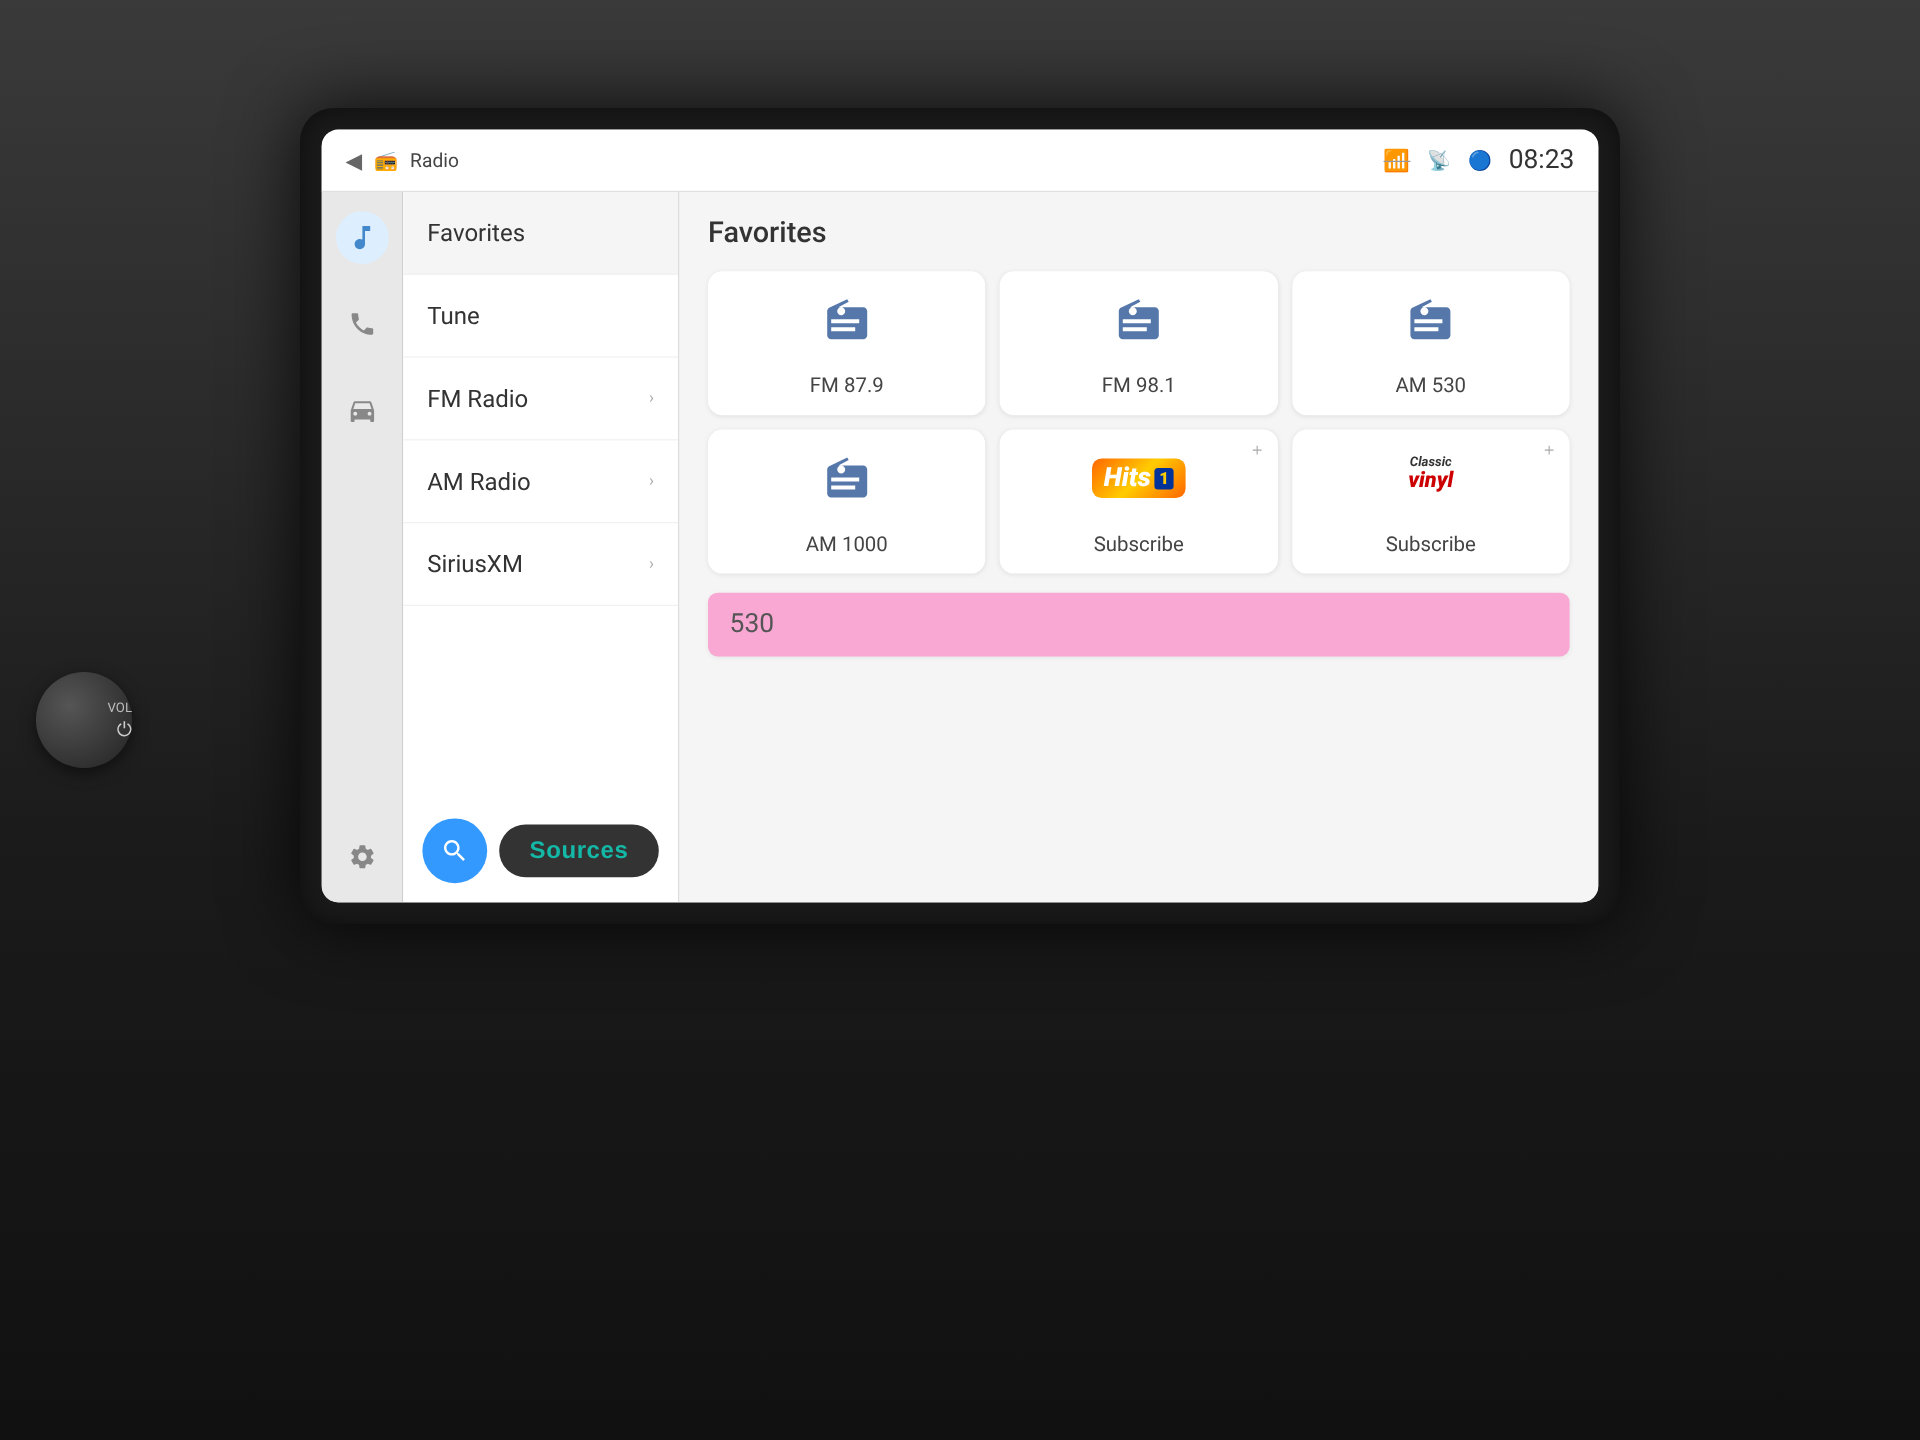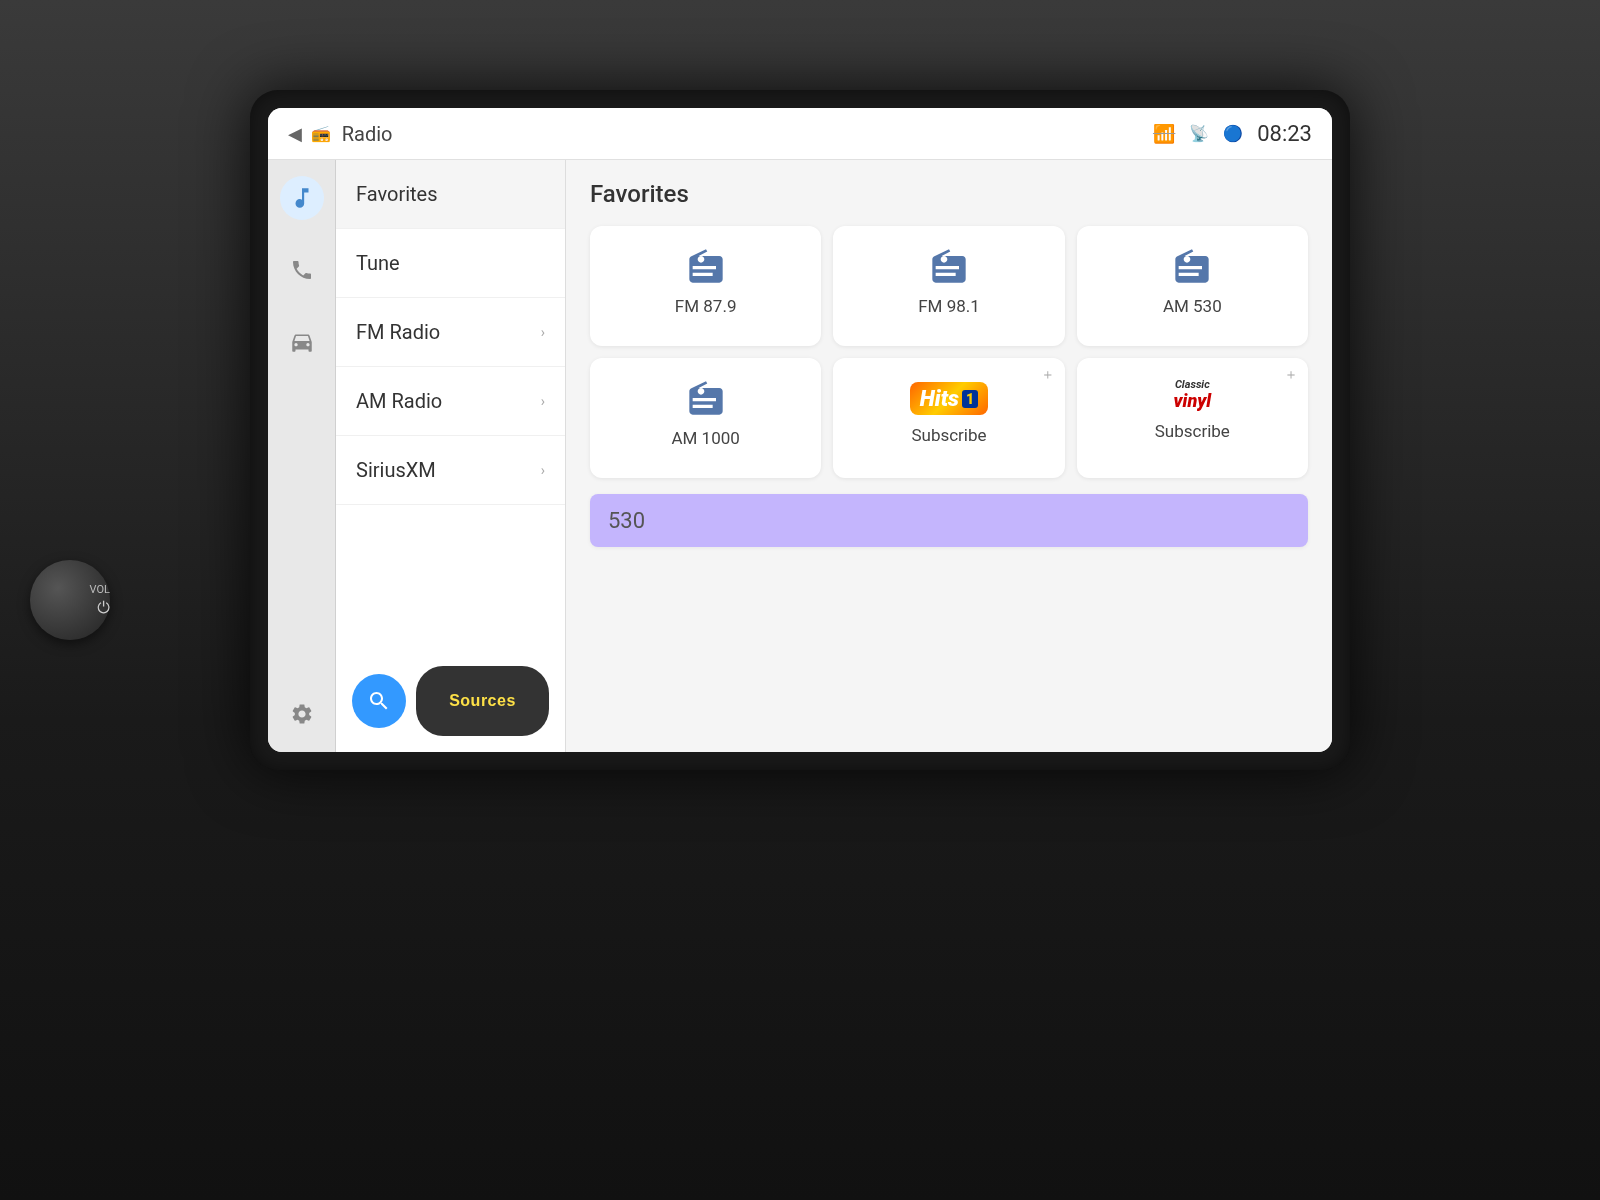--- a/index.html
+++ b/index.html
@@ -69,21 +69,21 @@
       color: #666;
       font-size: 18px;
     }
 
     .radio-icon-small {
       color: #888;
       font-size: 16px;
     }
 
     .status-title {
-      font-size: 20px;
+      font-size: 16px;
       color: #444;
       font-weight: 400;
     }
 
     .status-right {
       display: flex;
       align-items: center;
       gap: 14px;
       font-size: 14px;
       color: #888;
@@ -186,27 +186,27 @@
       display: flex;
       align-items: center;
       justify-content: center;
       color: white;
       font-size: 22px;
       flex-shrink: 0;
     }
 
     .sources-btn {
       flex: 1;
-      height: 70px;
+      height: 44px;
       border-radius: 27px;
       background: #333;
       border: none;
       cursor: pointer;
-      color: #fde047;
-      font-size: 16px;
+      color: #14b8a6;
+      font-size: 20px;
       font-weight: 600;
       letter-spacing: 0.5px;
     }
 
     
     .content-area {
       flex: 1;
       background: #f5f5f5;
       padding: 20px 24px;
       overflow-y: auto;
@@ -231,20 +231,21 @@
       border-radius: 12px;
       padding: 20px 12px 14px;
       display: flex;
       flex-direction: column;
       align-items: center;
       gap: 10px;
       cursor: pointer;
       position: relative;
       min-height: 120px;
       box-shadow: 0 1px 4px rgba(0,0,0,0.08);
+      justify-content: space-between;
     }
 
     .favorite-card .add-icon {
       position: absolute;
       top: 8px;
       right: 10px;
       color: #aaa;
       font-size: 14px;
     }
 
@@ -254,21 +255,21 @@
     }
 
     .favorite-label {
       font-size: 17px;
       color: #444;
       font-weight: 400;
       text-align: center;
     }
 
     .currently-playing {
-      background: #c4b5fd;
+      background: #f9a8d4;
       border-radius: 8px;
       padding: 14px 18px;
       font-size: 22px;
       color: #555;
       box-shadow: 0 1px 4px rgba(0,0,0,0.06);
     }
 
     
     .vol-knob {
       position: absolute;

